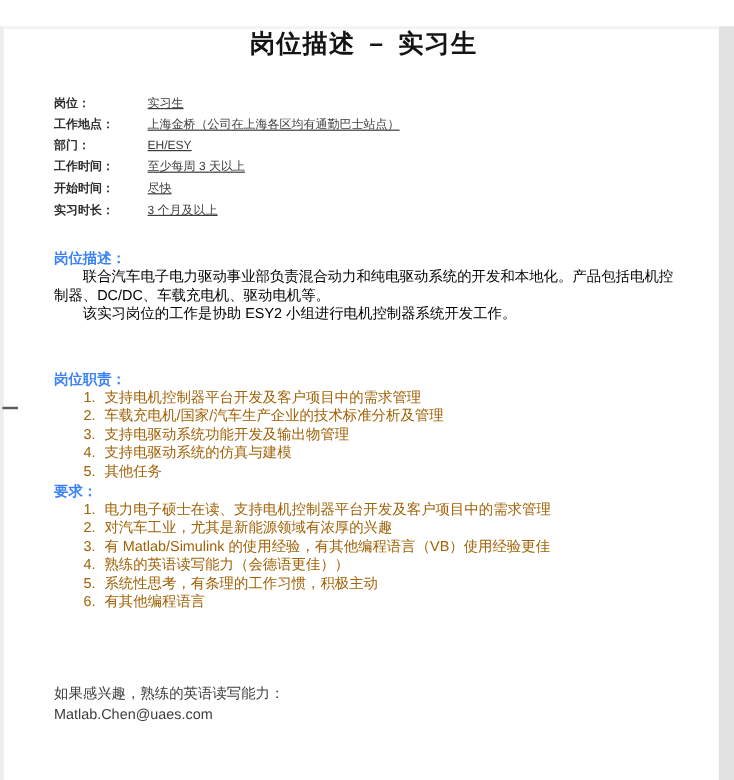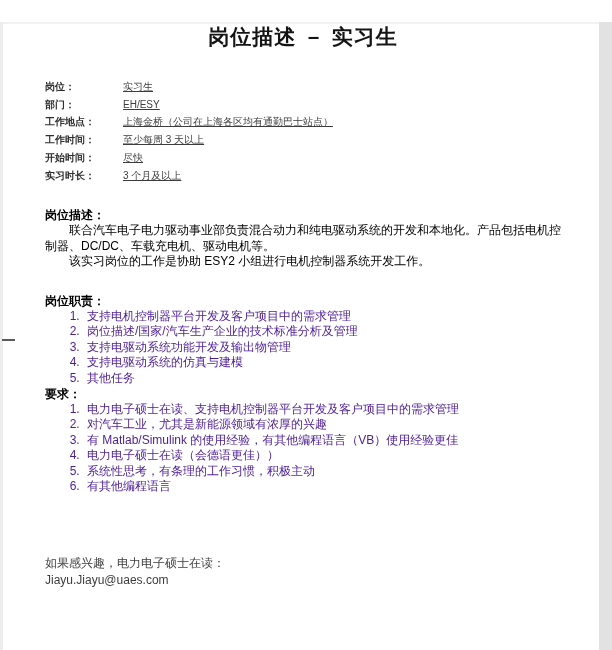--- a/index.html
+++ b/index.html
@@ -75,38 +75,38 @@
   .field-value {
     flex: 1;
     color: #3d3d3d;
     text-decoration: underline;
   }
   section.block h2 {
     margin: 0;
     font-size: 12px;
     line-height: 16px;
     font-weight: bold;
-    color: #000000;
+    color: #3b82f6;
   }
   .sec-desc { margin-top: 23px; }
-  .sec-resp { margin-top: 23px; }
+  .sec-resp { margin-top: 38px; }
   .sec-req  { }
   .para {
     margin: 0;
     font-size: 12px;
     line-height: 15.6px;
     text-indent: 2em;
     color: #000000;
   }
   ol.num-list {
     margin: 0;
     padding: 0 0 0 38px;
     font-size: 12px;
     line-height: 15.4px;
-    color: #4c1d95;
+    color: #a16207;
   }
   ol.num-list li {
     padding-left: 4px;
   }
   .footer {
     margin-top: 61px;
     font-size: 12px;
     line-height: 16.5px;
     color: #3d3d3d;
   }
@@ -126,27 +126,27 @@
     <h1 class="doc-title">岗位描述 － 实习生</h1>
 
     <div class="fields">
 
         <div class="field-row">
           <span class="field-label">岗位：</span>
           <span class="field-value">实习生</span>
         </div>
 
         <div class="field-row">
+          <span class="field-label">工作地点：</span>
+          <span class="field-value">上海金桥（公司在上海各区均有通勤巴士站点）</span>
+        </div>
+
+        <div class="field-row">
           <span class="field-label">部门：</span>
           <span class="field-value">EH/ESY</span>
-        </div>
-
-        <div class="field-row">
-          <span class="field-label">工作地点：</span>
-          <span class="field-value">上海金桥（公司在上海各区均有通勤巴士站点）</span>
         </div>
 
         <div class="field-row">
           <span class="field-label">工作时间：</span>
           <span class="field-value">至少每周 3 天以上</span>
         </div>
 
         <div class="field-row">
           <span class="field-label">开始时间：</span>
           <span class="field-value">尽快</span>
@@ -163,47 +163,47 @@
       <p class="para">联合汽车电子电力驱动事业部负责混合动力和纯电驱动系统的开发和本地化。产品包括电机控制器、DC/DC、车载充电机、驱动电机等。</p>
       <p class="para">该实习岗位的工作是协助 ESY2 小组进行电机控制器系统开发工作。</p>
     </section>
 
     <section class="block sec-resp">
       <h2>岗位职责：</h2>
       <ol class="num-list">
 
           <li>支持电机控制器平台开发及客户项目中的需求管理</li>
 
-          <li>岗位描述/国家/汽车生产企业的技术标准分析及管理</li>
+          <li>车载充电机/国家/汽车生产企业的技术标准分析及管理</li>
 
           <li>支持电驱动系统功能开发及输出物管理</li>
 
           <li>支持电驱动系统的仿真与建模</li>
 
           <li>其他任务</li>
         </ol>
     </section>
 
     <section class="block sec-req">
       <h2>要求：</h2>
       <ol class="num-list">
 
           <li>电力电子硕士在读、支持电机控制器平台开发及客户项目中的需求管理</li>
 
           <li>对汽车工业，尤其是新能源领域有浓厚的兴趣</li>
 
           <li>有 Matlab/Simulink 的使用经验，有其他编程语言（VB）使用经验更佳</li>
 
-          <li>电力电子硕士在读（会德语更佳））</li>
+          <li>熟练的英语读写能力（会德语更佳））</li>
 
           <li>系统性思考，有条理的工作习惯，积极主动</li>
 
           <li>有其他编程语言</li>
         </ol>
     </section>
 
     <div class="footer">
-      <p>如果感兴趣，电力电子硕士在读：</p>
-      <p>Jiayu.Jiayu@uaes.com</p>
+      <p>如果感兴趣，熟练的英语读写能力：</p>
+      <p>Matlab.Chen@uaes.com</p>
     </div>
 
   </div>
 </div>
 
 </body></html>

